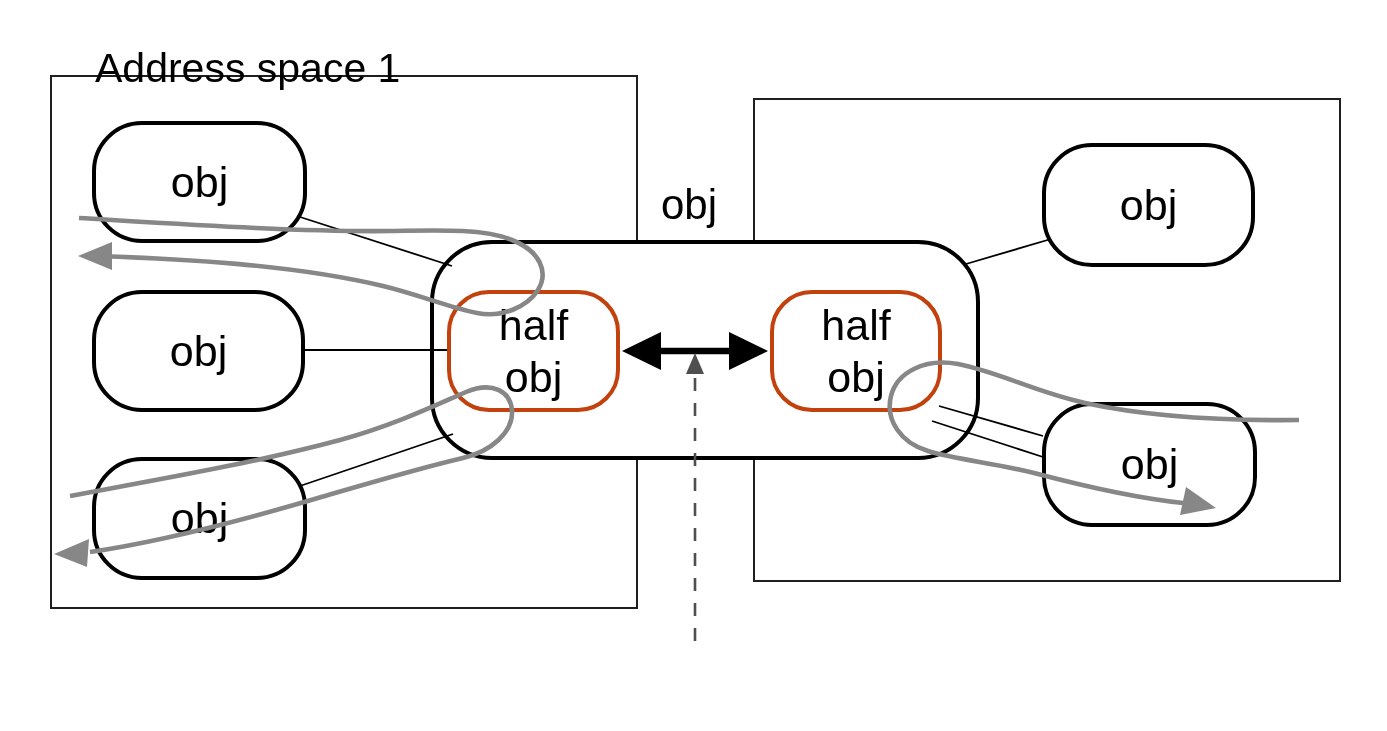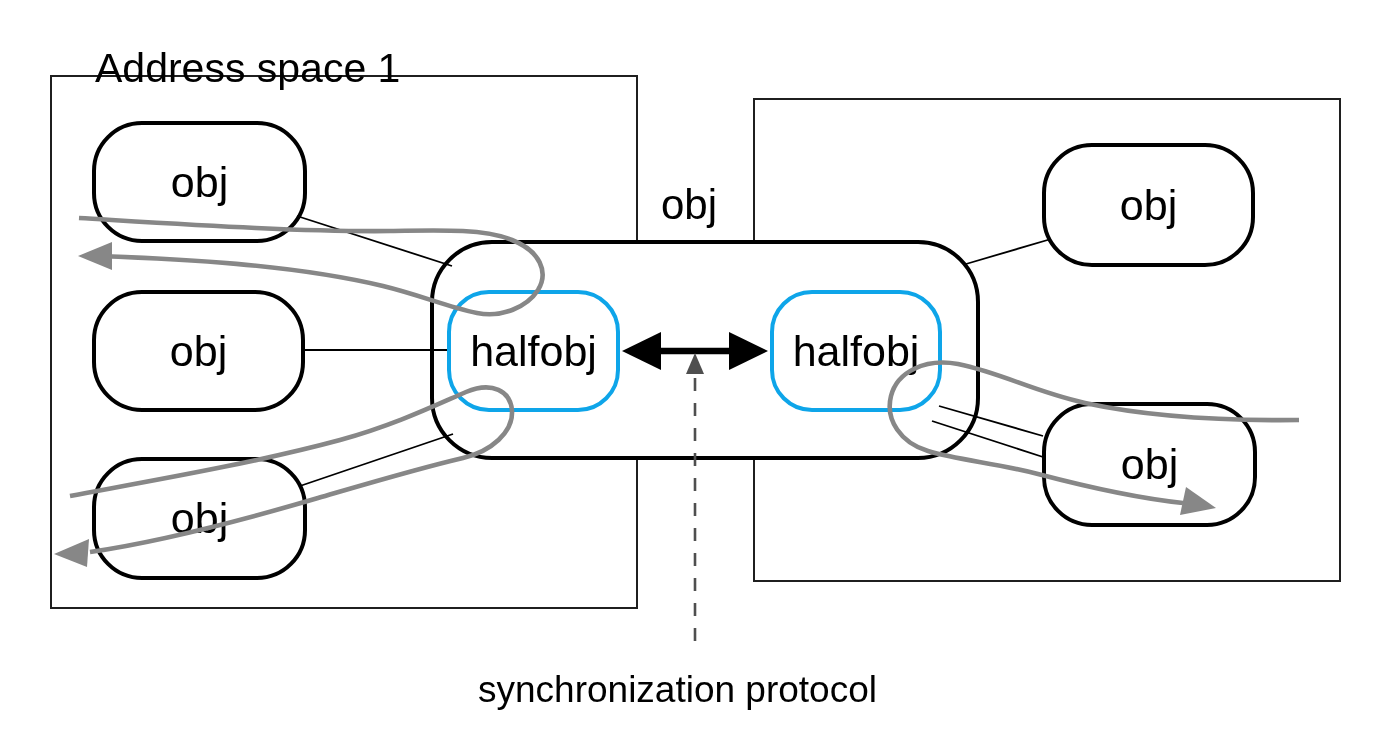--- a/index.html
+++ b/index.html
@@ -16,22 +16,22 @@
   .node{
     position:absolute;box-sizing:border-box;border:4px solid #000;border-radius:50px;
     background:#fff;display:flex;align-items:center;justify-content:center;
     font-size:43px;line-height:1;z-index:3;
   }
   .container-obj{
     position:absolute;box-sizing:border-box;border:4px solid #000;border-radius:62px;
     background:#fff;z-index:2;
   }
   .half-node{
-    position:absolute;box-sizing:border-box;border:4px solid #0ea5e9;border-radius:42px;
-    background:#fff;display:flex;align-items:center;justify-content:center;
+    position:absolute;box-sizing:border-box;border:4px solid #c2410c;border-radius:42px;
+    background:#fff;display:flex;flex-direction:column;align-items:center;justify-content:center;
     font-size:43px;line-height:1.22;text-align:center;z-index:3;
   }
   .central-obj-label{
     position:absolute;font-size:42px;line-height:1;white-space:nowrap;z-index:2;
   }
   .sync-label{
     position:absolute;font-size:37px;line-height:1;white-space:nowrap;z-index:2;
   }
   svg.overlay{
     position:absolute;left:0;top:0;z-index:5;pointer-events:none;
@@ -68,21 +68,20 @@
 
   <div class="half-node" style="left:447px;top:290px;width:173px;height:122px;">
     <span>half</span>
     <span>obj</span>
   </div>
   <div class="half-node" style="left:770px;top:290px;width:172px;height:122px;">
     <span>half</span>
     <span>obj</span>
   </div>
 
-  <div class="sync-label" style="left:478px;top:671px;">synchronization protocol</div>
 
   <svg class="overlay" width="1387" height="731" viewBox="0 0 1387 731">
 
     <g stroke="#000000" stroke-width="1.8" fill="none">
       <line x1="297" y1="216" x2="452" y2="266"></line>
       <line x1="305" y1="350" x2="447" y2="350"></line>
       <line x1="300" y1="486" x2="453" y2="434"></line>
       <line x1="966" y1="264" x2="1051" y2="239"></line>
       <line x1="939" y1="406" x2="1043" y2="436"></line>
       <line x1="932" y1="421" x2="1043" y2="457"></line>

